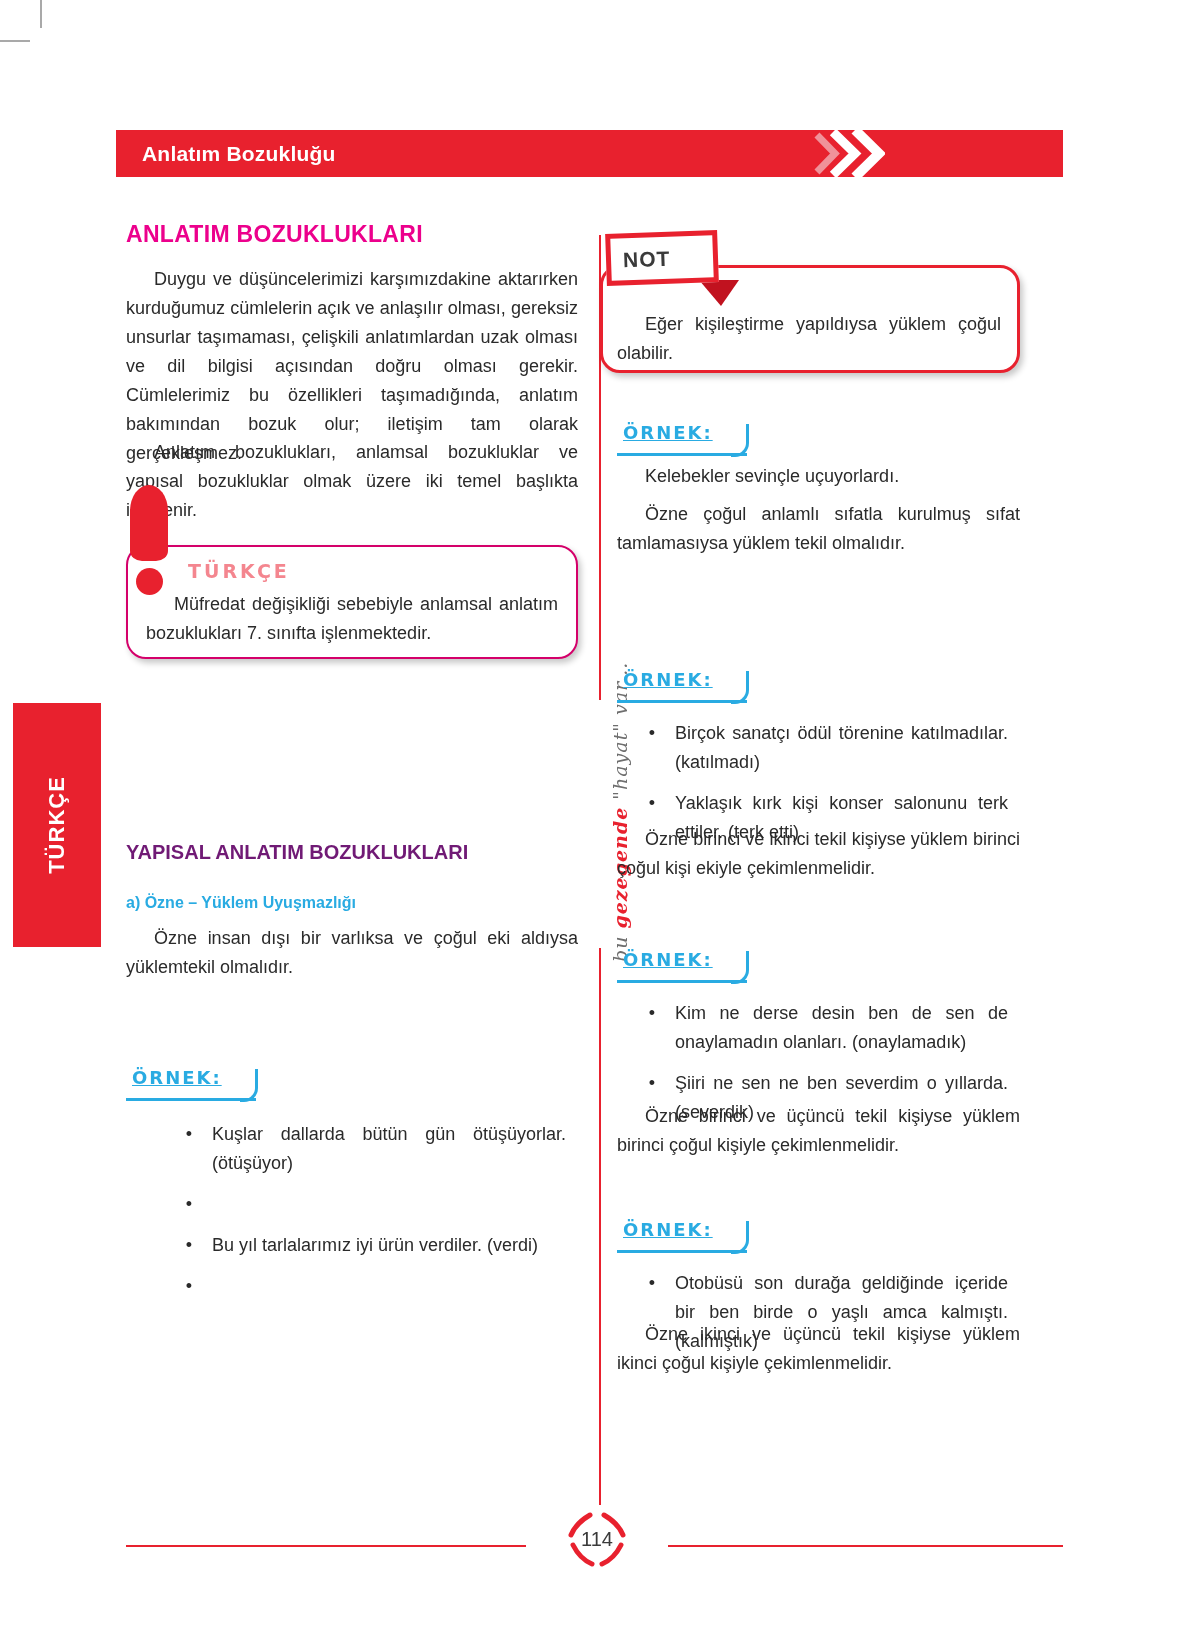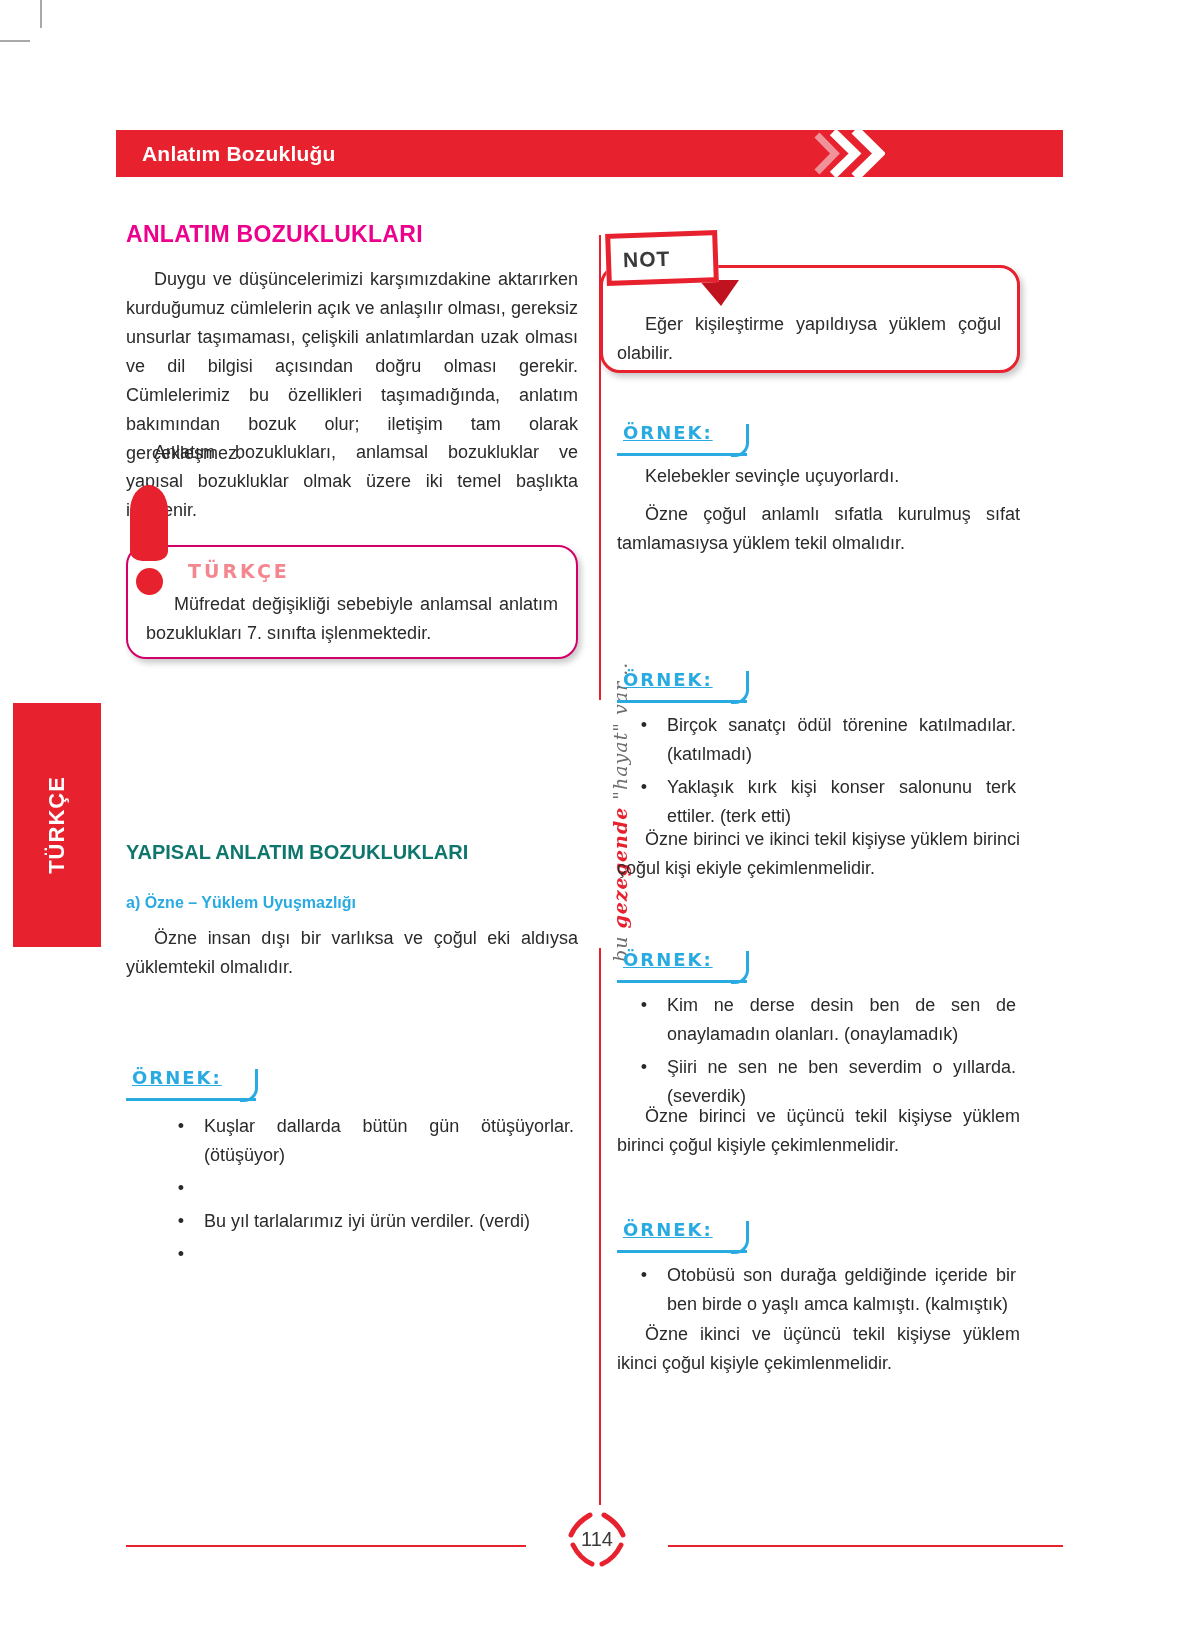--- a/index.html
+++ b/index.html
@@ -24,21 +24,21 @@
   .subject-tab span{
     transform:rotate(-90deg);color:#fff;font-weight:bold;font-size:22px;letter-spacing:1px;white-space:nowrap;
   }
   
   .col{position:absolute;top:210px;font-size:18px;line-height:29px;}
   .col-left{left:126px;width:452px;}
   .col-right{left:617px;width:403px;}
   .jpara{text-align:justify;text-indent:28px;margin:0;}
   .abs{position:absolute;left:0;right:0;}
   h1.main-title{margin:0;font-size:23px;font-weight:bold;color:#ec008c;letter-spacing:.3px;}
-  h2.green-head{margin:0;font-size:20px;font-weight:bold;color:#0f766e;}
+  h2.green-head{margin:0;font-size:20px;font-weight:bold;color:#701a75;}
   h3.blue-head{margin:0;font-size:16px;font-weight:bold;color:#29abe2;}
   
   .dikkat-box{
     position:absolute;left:0;right:0;border:2.5px solid #d4006a;border-radius:20px;
     background:#fff;box-shadow:3px 4px 6px rgba(0,0,0,.22);padding:10px 18px 14px 18px;box-sizing:border-box;
   }
   .dikkat-label{
     margin-left:42px;color:#f4868f;font-weight:bold;font-size:19px;letter-spacing:3px;
     font-family:"DejaVu Sans", sans-serif;
   }
@@ -51,21 +51,21 @@
     color:#29abe2;font-weight:bold;font-size:18px;letter-spacing:2px;
     font-family:"DejaVu Sans", sans-serif;
     text-decoration:underline;
   }
   .ornek-bracket{
     position:absolute;right:-2px;bottom:-4px;width:15px;height:30px;
     border-right:3px solid #29abe2;border-bottom:3px solid #29abe2;border-bottom-right-radius:14px;
   }
   
   .blist{margin:0;padding:0;}
-  .bitem{display:flex;margin:4px;}
+  .bitem{display:flex;margin:12px;}
   .b-dot{flex:0 0 46px;text-align:center;}
   .b-dot::before{content:"•";}
   .b-text{flex:1;text-align:justify;}
   .col-left .bitem{padding-left:28px;}
   
   .not-box{
     position:absolute;border:3px solid #e8212e;border-radius:20px;background:#fff;
     box-shadow:3px 4px 6px rgba(0,0,0,.22);box-sizing:border-box;padding:42px 16px 12px 14px;
   }
   .not-banner{

